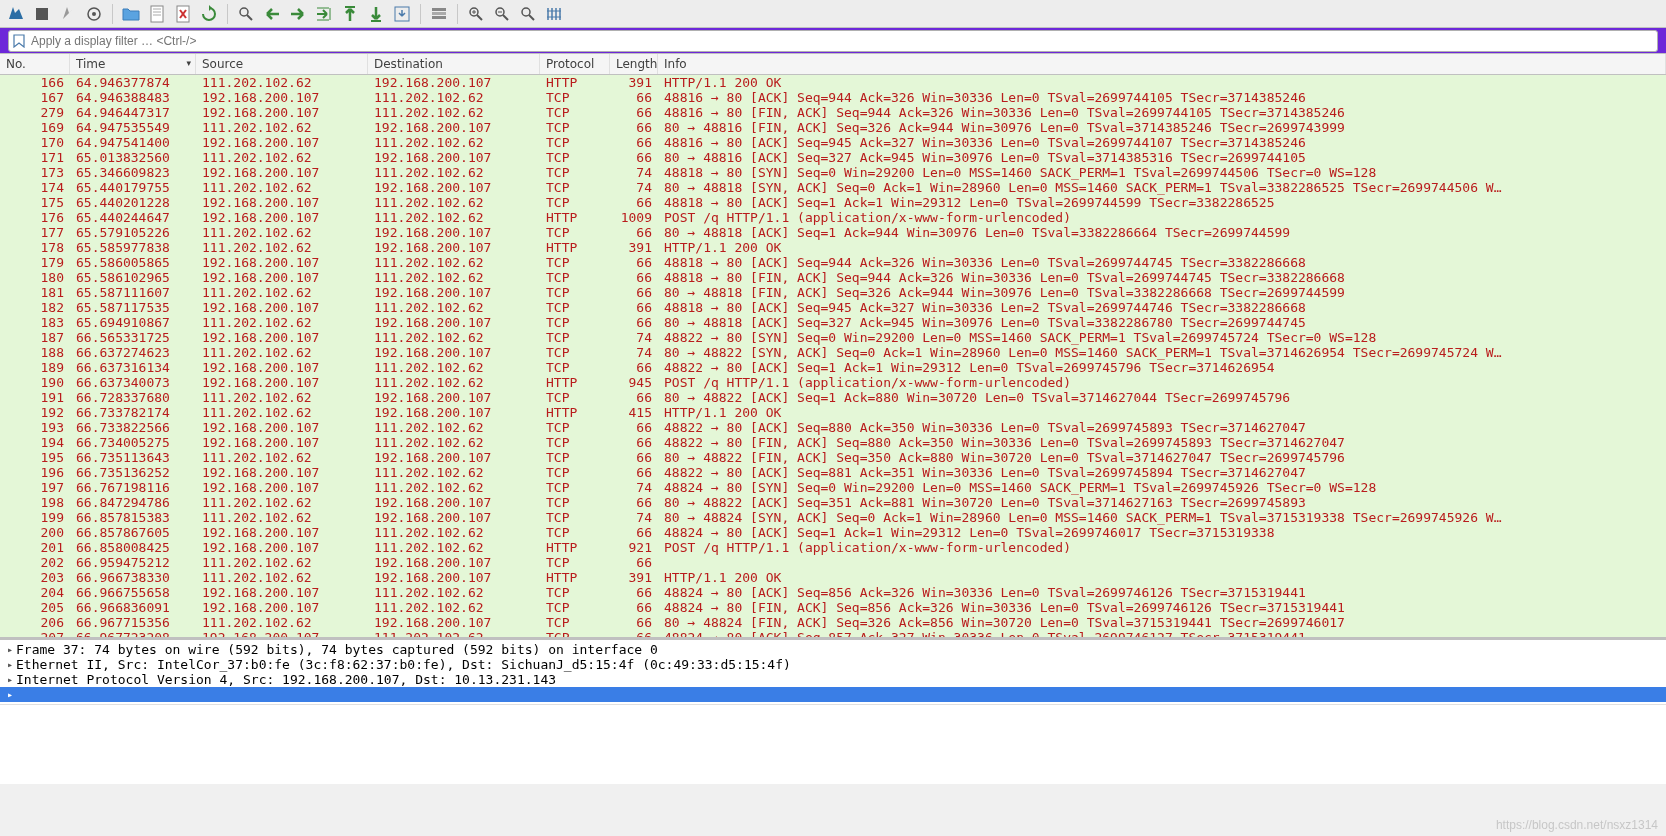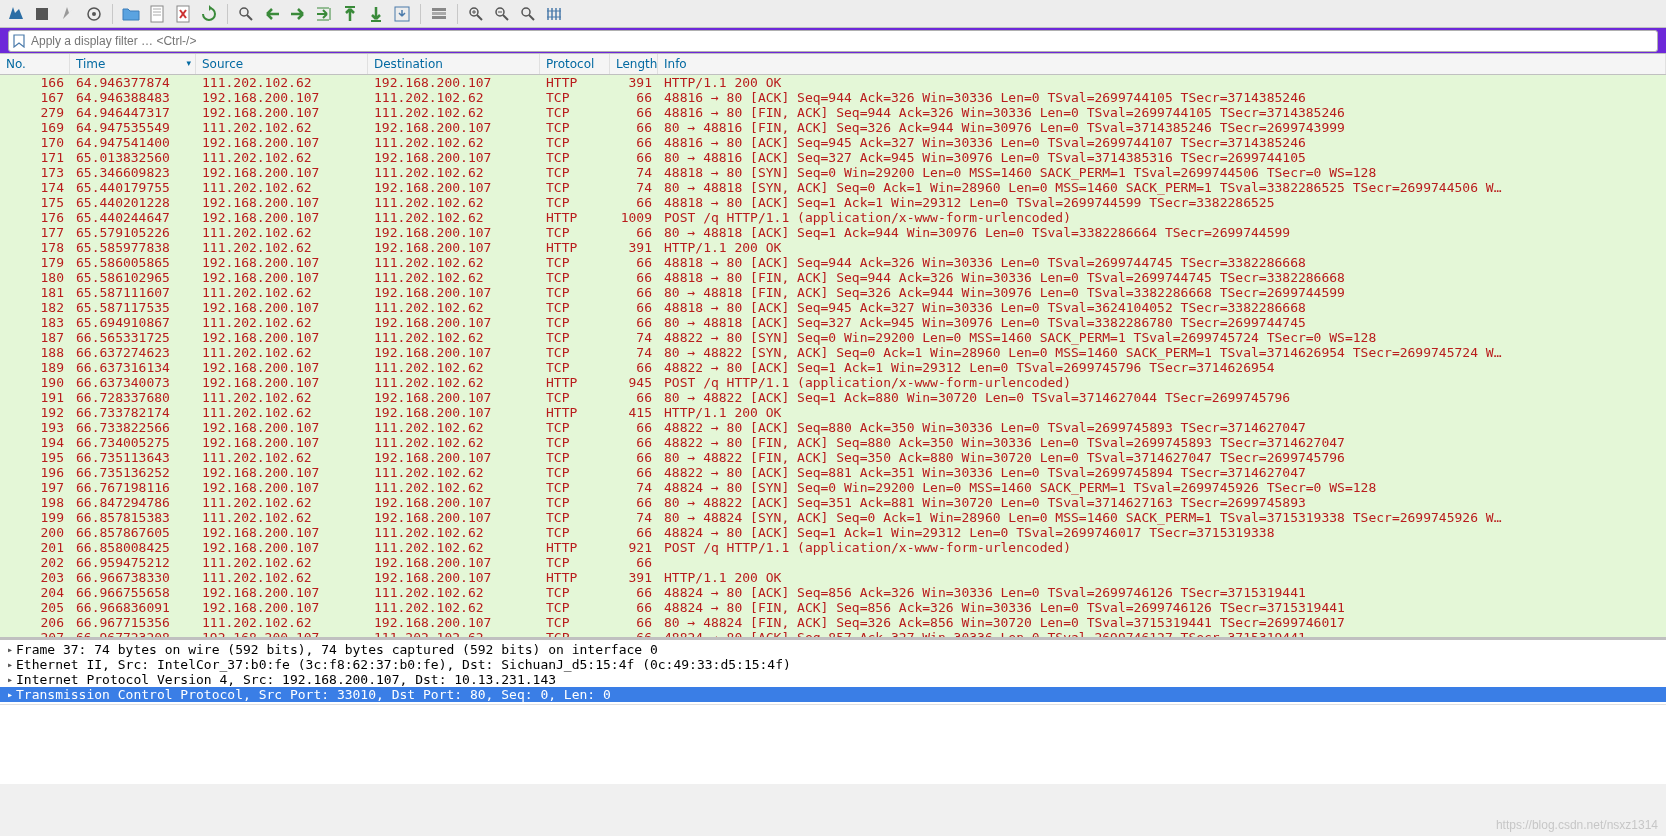--- a/index.html
+++ b/index.html
@@ -5,21 +5,21 @@
 * { box-sizing: border-box; margin: 0; padding: 0; }
 body { font-family: "DejaVu Sans", Arial, sans-serif; font-size: 12px; background: #f0f0f0; overflow: hidden; }
 .toolbar { display: flex; align-items: center; gap: 2px; padding: 2px 4px; background: #ededed; border-bottom: 1px solid #c0c0c0; height: 28px; }
 .tb-btn { width: 24px; height: 24px; display: flex; align-items: center; justify-content: center; cursor: pointer; border-radius: 3px; }
 .tb-sep { width: 1px; height: 20px; background: #c8c8c8; margin: 0 4px; }
 .filter-bar { display: flex; align-items: flex-start; padding: 2px 4px; background: #6d28d9; border-bottom: 1px solid #c0c0c0; height: 26px; }
 .filter-input-wrap { flex: 1; display: flex; align-items: center; background: #fff; border: 1px solid #b0b0b0; border-radius: 3px; height: 22px; padding: 0 4px; margin: 0 4px; }
 .filter-bookmark { width: 14px; height: 14px; margin-right: 4px; }
 .filter-input { flex: 1; border: none; outline: none; font-size: 12px; background: transparent; }
 .packet-list { background: #fff; font-family: "DejaVu Sans Mono", "Courier New", monospace; font-size: 13px; overflow: auto; }
-.packet-header { display: flex; background: #f5f5f5; border-bottom: 1px solid #c0c0c0; font-family: "DejaVu Sans", Arial, sans-serif; font-size: 12px; color: #0369a1; }
+.packet-header { display: flex; background: #f5f5f5; border-bottom: 1px solid #c0c0c0; font-family: "DejaVu Sans", Arial, sans-serif; font-size: 12px; color: #404040; }
 .ph-cell { padding: 3px 6px; border-right: 1px solid #e0e0e0; text-align: left; position: relative; }
 .ph-no { width: 70px; }
 .ph-time { width: 126px; }
 .ph-src { width: 172px; }
 .ph-dst { width: 172px; }
 .ph-proto { width: 70px; }
 .ph-len { width: 48px; text-align: right; }
 .ph-info { flex: 1; }
 .sort-ind { position: absolute; right: 4px; top: 4px; font-size: 9px; }
 .packet-rows { height: 562px; overflow: hidden; }
@@ -335,21 +335,21 @@
         <span class="pr-cell pr-len">66</span>
         <span class="pr-cell pr-info">80 → 48818 [FIN, ACK] Seq=326 Ack=944 Win=30976 Len=0 TSval=3382286668 TSecr=2699744599</span>
       </div>
       <div class="packet-row">
         <span class="pr-cell pr-no">182</span>
         <span class="pr-cell pr-time">65.587117535</span>
         <span class="pr-cell pr-src">192.168.200.107</span>
         <span class="pr-cell pr-dst">111.202.102.62</span>
         <span class="pr-cell pr-proto">TCP</span>
         <span class="pr-cell pr-len">66</span>
-        <span class="pr-cell pr-info">48818 → 80 [ACK] Seq=945 Ack=327 Win=30336 Len=0 TSval=3624104052 TSecr=3382286668</span>
+        <span class="pr-cell pr-info">48818 → 80 [ACK] Seq=945 Ack=327 Win=30336 Len=2 TSval=2699744746 TSecr=3382286668</span>
       </div>
       <div class="packet-row">
         <span class="pr-cell pr-no">183</span>
         <span class="pr-cell pr-time">65.694910867</span>
         <span class="pr-cell pr-src">111.202.102.62</span>
         <span class="pr-cell pr-dst">192.168.200.107</span>
         <span class="pr-cell pr-proto">TCP</span>
         <span class="pr-cell pr-len">66</span>
         <span class="pr-cell pr-info">80 → 48818 [ACK] Seq=327 Ack=945 Win=30976 Len=0 TSval=3382286780 TSecr=2699744745</span>
       </div>
@@ -552,19 +552,18 @@
   <div class="pd-row">
       <span class="pd-arrow">▸</span>
       <span>Ethernet II, Src: IntelCor_37:b0:fe (3c:f8:62:37:b0:fe), Dst: SichuanJ_d5:15:4f (0c:49:33:d5:15:4f)</span>
     </div>
   <div class="pd-row">
       <span class="pd-arrow">▸</span>
       <span>Internet Protocol Version 4, Src: 192.168.200.107, Dst: 10.13.231.143</span>
     </div>
   <div class="pd-row selected">
       <span class="pd-arrow">▸</span>
-      <span>Transmission Control Protocol, Src Port: 33010, Dst Port: 80, Seq: 0, Len: 0</span>
     </div>
 </div>
 
 <div class="blank-area"></div>
 
 <div class="watermark">https://blog.csdn.net/nsxz1314</div>
 
 </body></html>

